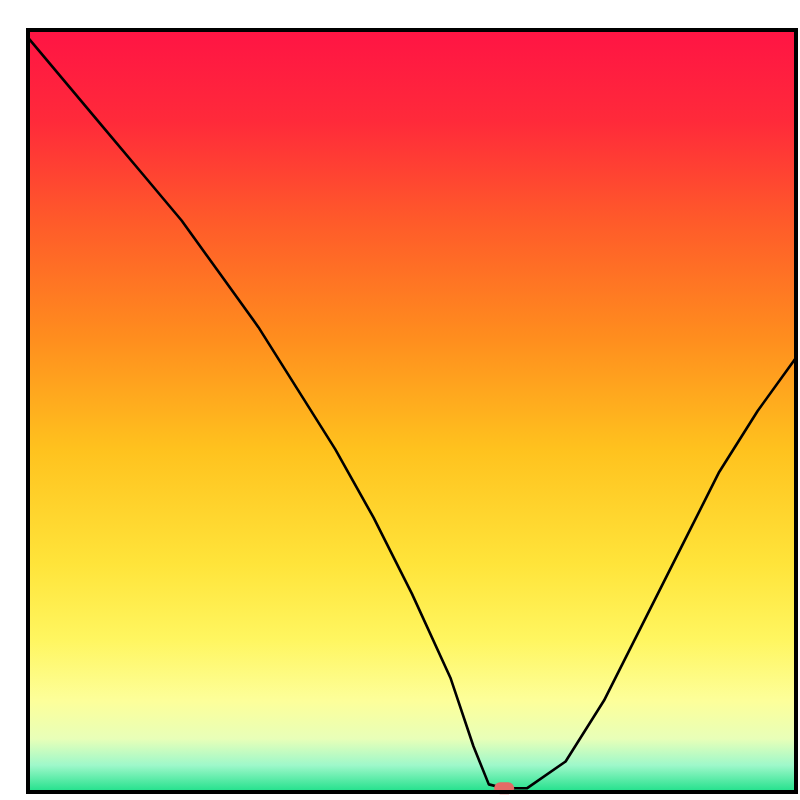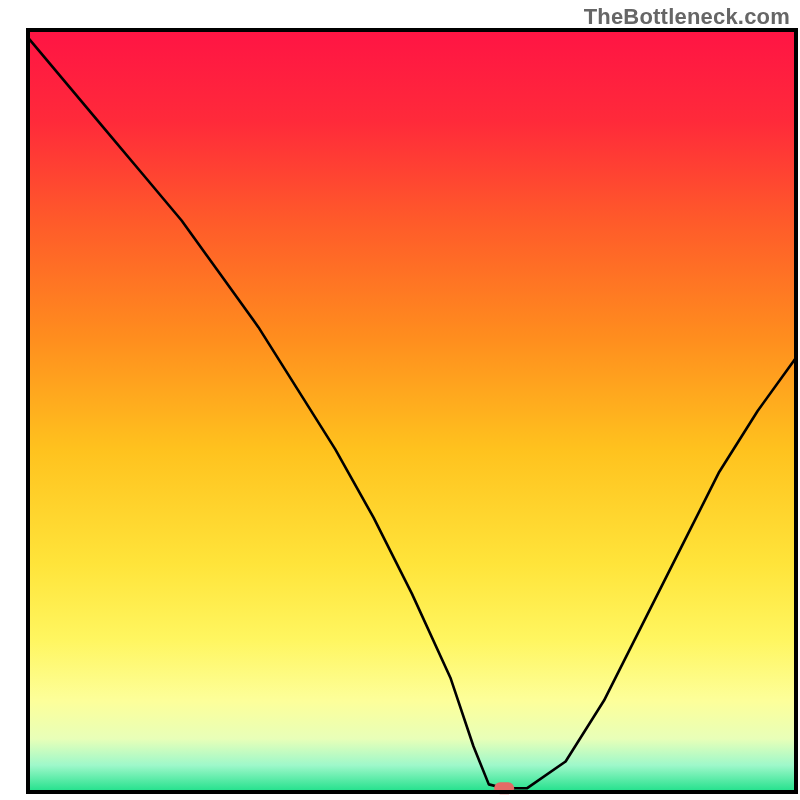--- a/index.html
+++ b/index.html
@@ -28,21 +28,20 @@
   }
   svg {
     display: block;
   }
 </style>
 </head>
 <body>
 
 <div class="chart-container">
 
-  <div class="watermark">TheBottleneck.com</div>
 
   <svg id="chart-svg" width="800" height="800" viewBox="0 0 800 800" preserveAspectRatio="none">
     <defs>
       <linearGradient id="bg-grad" x1="0" y1="0" x2="0" y2="1">
           <stop offset="0.00%" stop-color="#ff1444"></stop>
           <stop offset="12.00%" stop-color="#ff2a3a"></stop>
           <stop offset="25.00%" stop-color="#ff5a2a"></stop>
           <stop offset="40.00%" stop-color="#ff8c1e"></stop>
           <stop offset="55.00%" stop-color="#ffc21e"></stop>
           <stop offset="70.00%" stop-color="#ffe43a"></stop>

